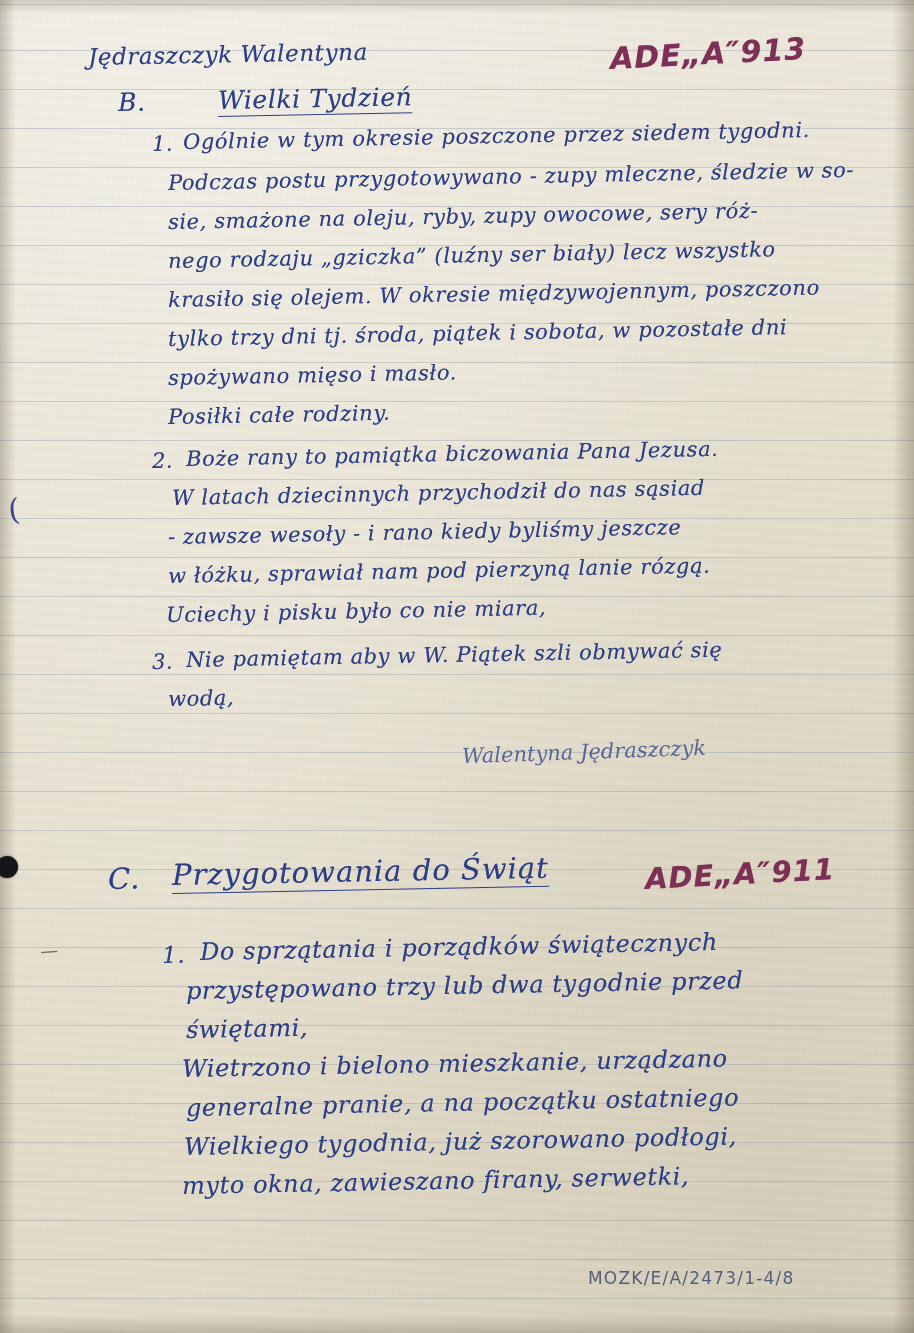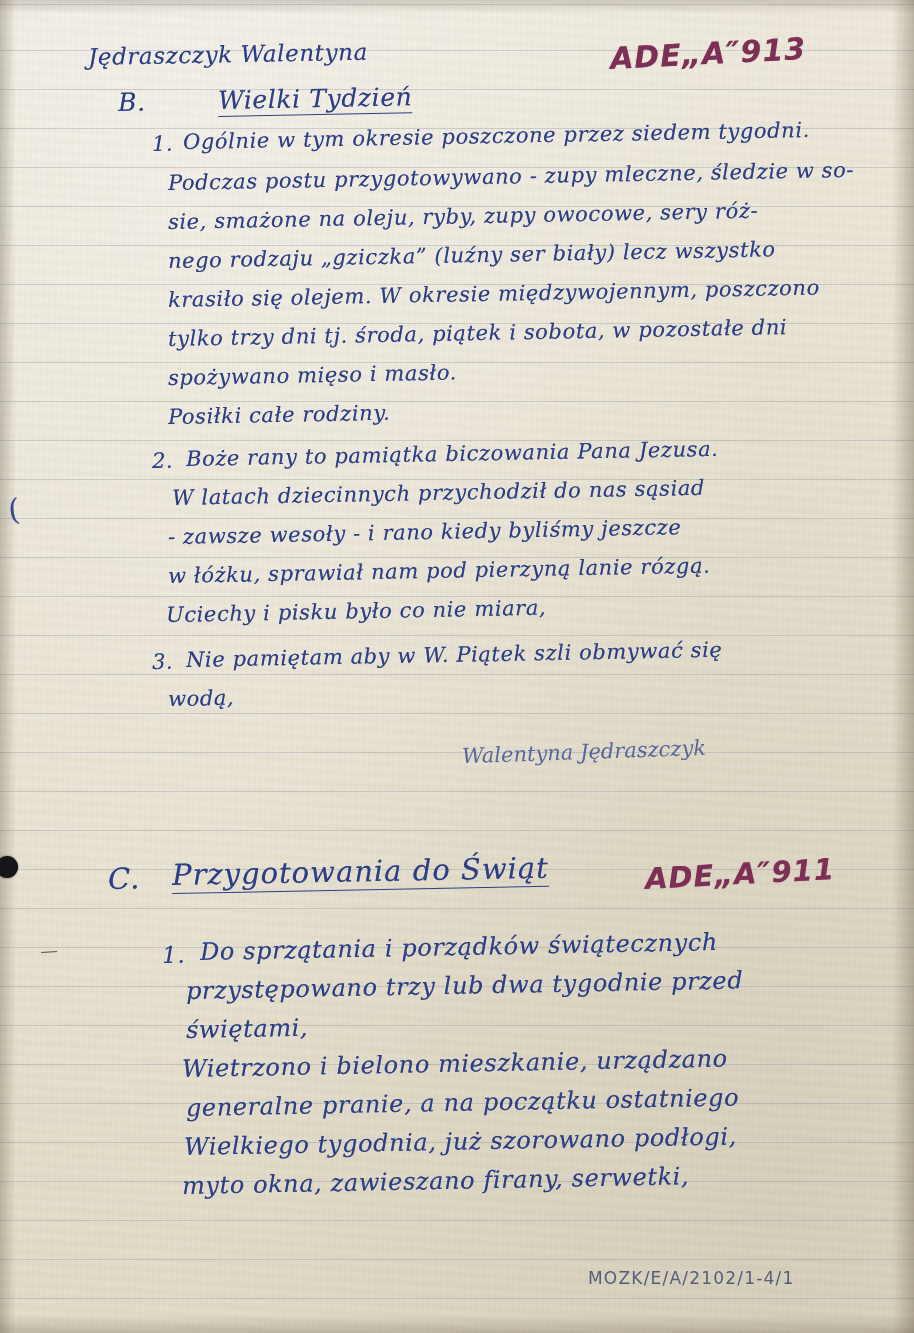--- a/index.html
+++ b/index.html
@@ -199,14 +199,14 @@
 
   <div class="hw slant" style="left:162px; top:942px; font-size:23px;">1.</div>
   <div class="hw slant" style="left:200px; top:938px; font-size:24px;">Do sprzątania i porządków świątecznych</div>
   <div class="hw slant" style="left:186px; top:977px; font-size:24px;">przystępowano trzy lub dwa tygodnie przed</div>
   <div class="hw slant" style="left:186px; top:1016px; font-size:24px;">świętami,</div>
   <div class="hw slant" style="left:182px; top:1055px; font-size:24px;">Wietrzono i bielono mieszkanie, urządzano</div>
   <div class="hw slant" style="left:186px; top:1094px; font-size:24px;">generalne pranie, a na początku ostatniego</div>
   <div class="hw slant" style="left:184px; top:1133px; font-size:24px;">Wielkiego tygodnia, już szorowano podłogi,</div>
   <div class="hw slant" style="left:182px; top:1172px; font-size:24px;">myto okna, zawieszano firany, serwetki,</div>
 
-  <div class="archref" style="left:588px; top:1268px;">MOZK/E/A/2102/1-4/1</div>
+  <div class="archref" style="left:588px; top:1268px;">MOZK/E/A/2473/1-4/8</div>
 </div>
 
 </body></html>

